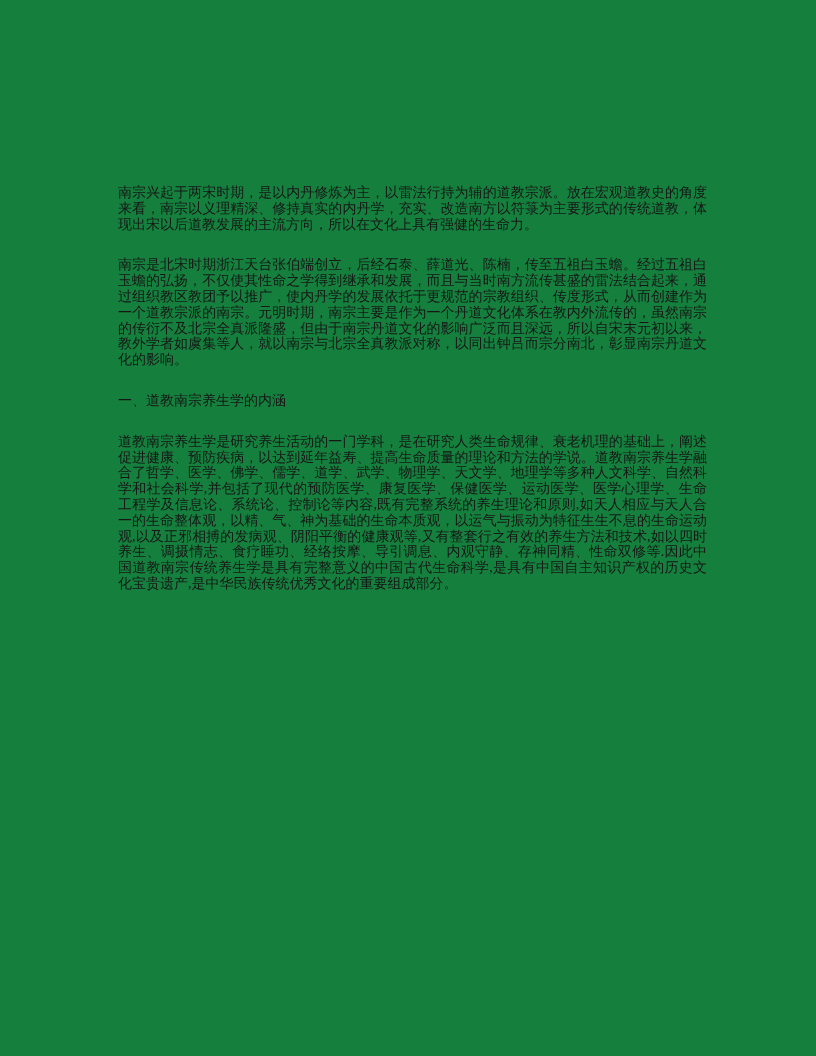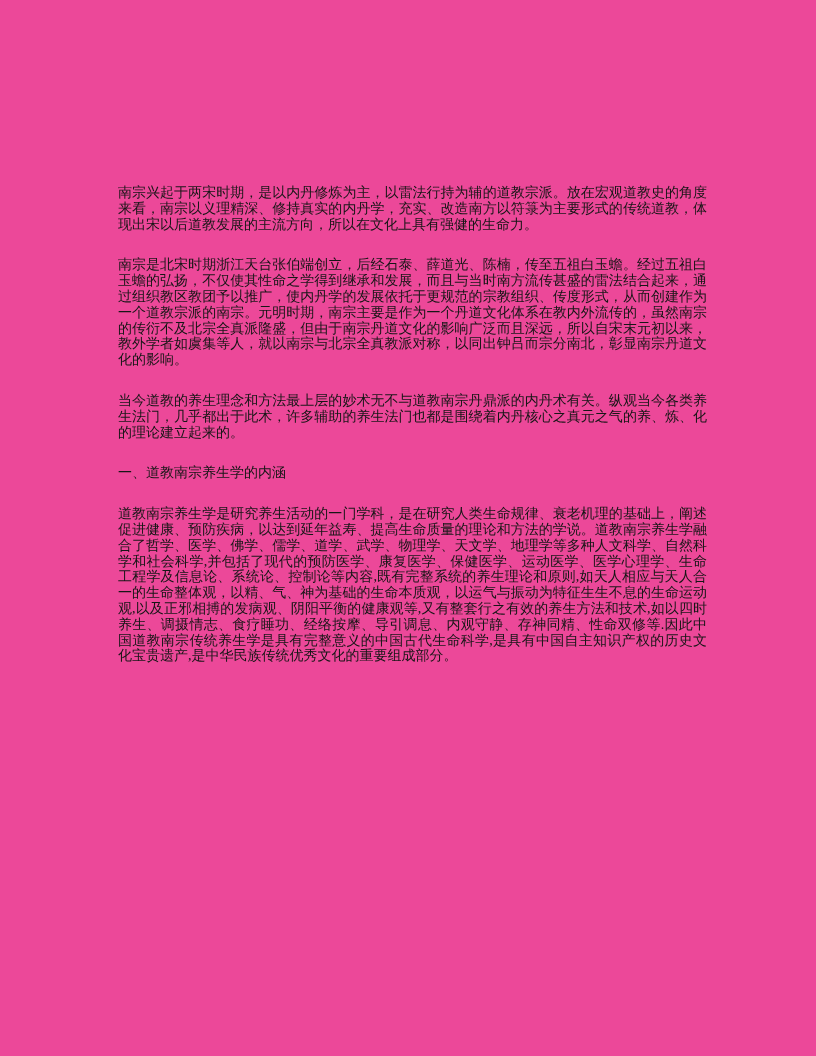--- a/index.html
+++ b/index.html
@@ -4,21 +4,21 @@
 <style>
   html, body {
     margin: 0;
     padding: 0;
     background: #ffffff;
   }
   .page {
     position: relative;
     width: 816px;
     height: 1056px;
-    background: #ec4899;
+    background: #15803d;
     overflow: hidden;
   }
   .content {
     position: absolute;
     left: 118px;
     top: 185px;
     width: 589px;
   }
   .para, .heading {
     font-family: "Liberation Serif", "DejaVu Serif", serif;
@@ -35,17 +35,16 @@
     margin: 0 0 25px 0;
   }
 </style>
 </head>
 <body>
 
 <div class="page">
   <div class="content">
     <div class="para">南宗兴起于两宋时期，是以内丹修炼为主，以雷法行持为辅的道教宗派。放在宏观道教史的角度来看，南宗以义理精深、修持真实的内丹学，充实、改造南方以符箓为主要形式的传统道教，体现出宋以后道教发展的主流方向，所以在文化上具有强健的生命力。</div>
     <div class="para">南宗是北宋时期浙江天台张伯端创立，后经石泰、薛道光、陈楠，传至五祖白玉蟾。经过五祖白玉蟾的弘扬，不仅使其性命之学得到继承和发展，而且与当时南方流传甚盛的雷法结合起来，通过组织教区教团予以推广，使内丹学的发展依托于更规范的宗教组织、传度形式，从而创建作为一个道教宗派的南宗。元明时期，南宗主要是作为一个丹道文化体系在教内外流传的，虽然南宗的传衍不及北宗全真派隆盛，但由于南宗丹道文化的影响广泛而且深远，所以自宋末元初以来，教外学者如虞集等人，就以南宗与北宗全真教派对称，以同出钟吕而宗分南北，彰显南宗丹道文化的影响。</div>
-    <div class="para">当今道教的养生理念和方法最上层的妙术无不与道教南宗丹鼎派的内丹术有关。纵观当今各类养生法门，几乎都出于此术，许多辅助的养生法门也都是围绕着内丹核心之真元之气的养、炼、化的理论建立起来的。</div>
     <div class="heading">一、道教南宗养生学的内涵</div>
     <div class="para">道教南宗养生学是研究养生活动的一门学科，是在研究人类生命规律、衰老机理的基础上，阐述促进健康、预防疾病，以达到延年益寿、提高生命质量的理论和方法的学说。道教南宗养生学融合了哲学、医学、佛学、儒学、道学、武学、物理学、天文学、地理学等多种人文科学、自然科学和社会科学,并包括了现代的预防医学、康复医学、保健医学、运动医学、医学心理学、生命工程学及信息论、系统论、控制论等内容,既有完整系统的养生理论和原则,如天人相应与天人合一的生命整体观，以精、气、神为基础的生命本质观，以运气与振动为特征生生不息的生命运动观,以及正邪相搏的发病观、阴阳平衡的健康观等,又有整套行之有效的养生方法和技术,如以四时养生、调摄情志、食疗睡功、经络按摩、导引调息、内观守静、存神同精、性命双修等.因此中国道教南宗传统养生学是具有完整意义的中国古代生命科学,是具有中国自主知识产权的历史文化宝贵遗产,是中华民族传统优秀文化的重要组成部分。</div>
   </div>
 </div>
 
 </body></html>

